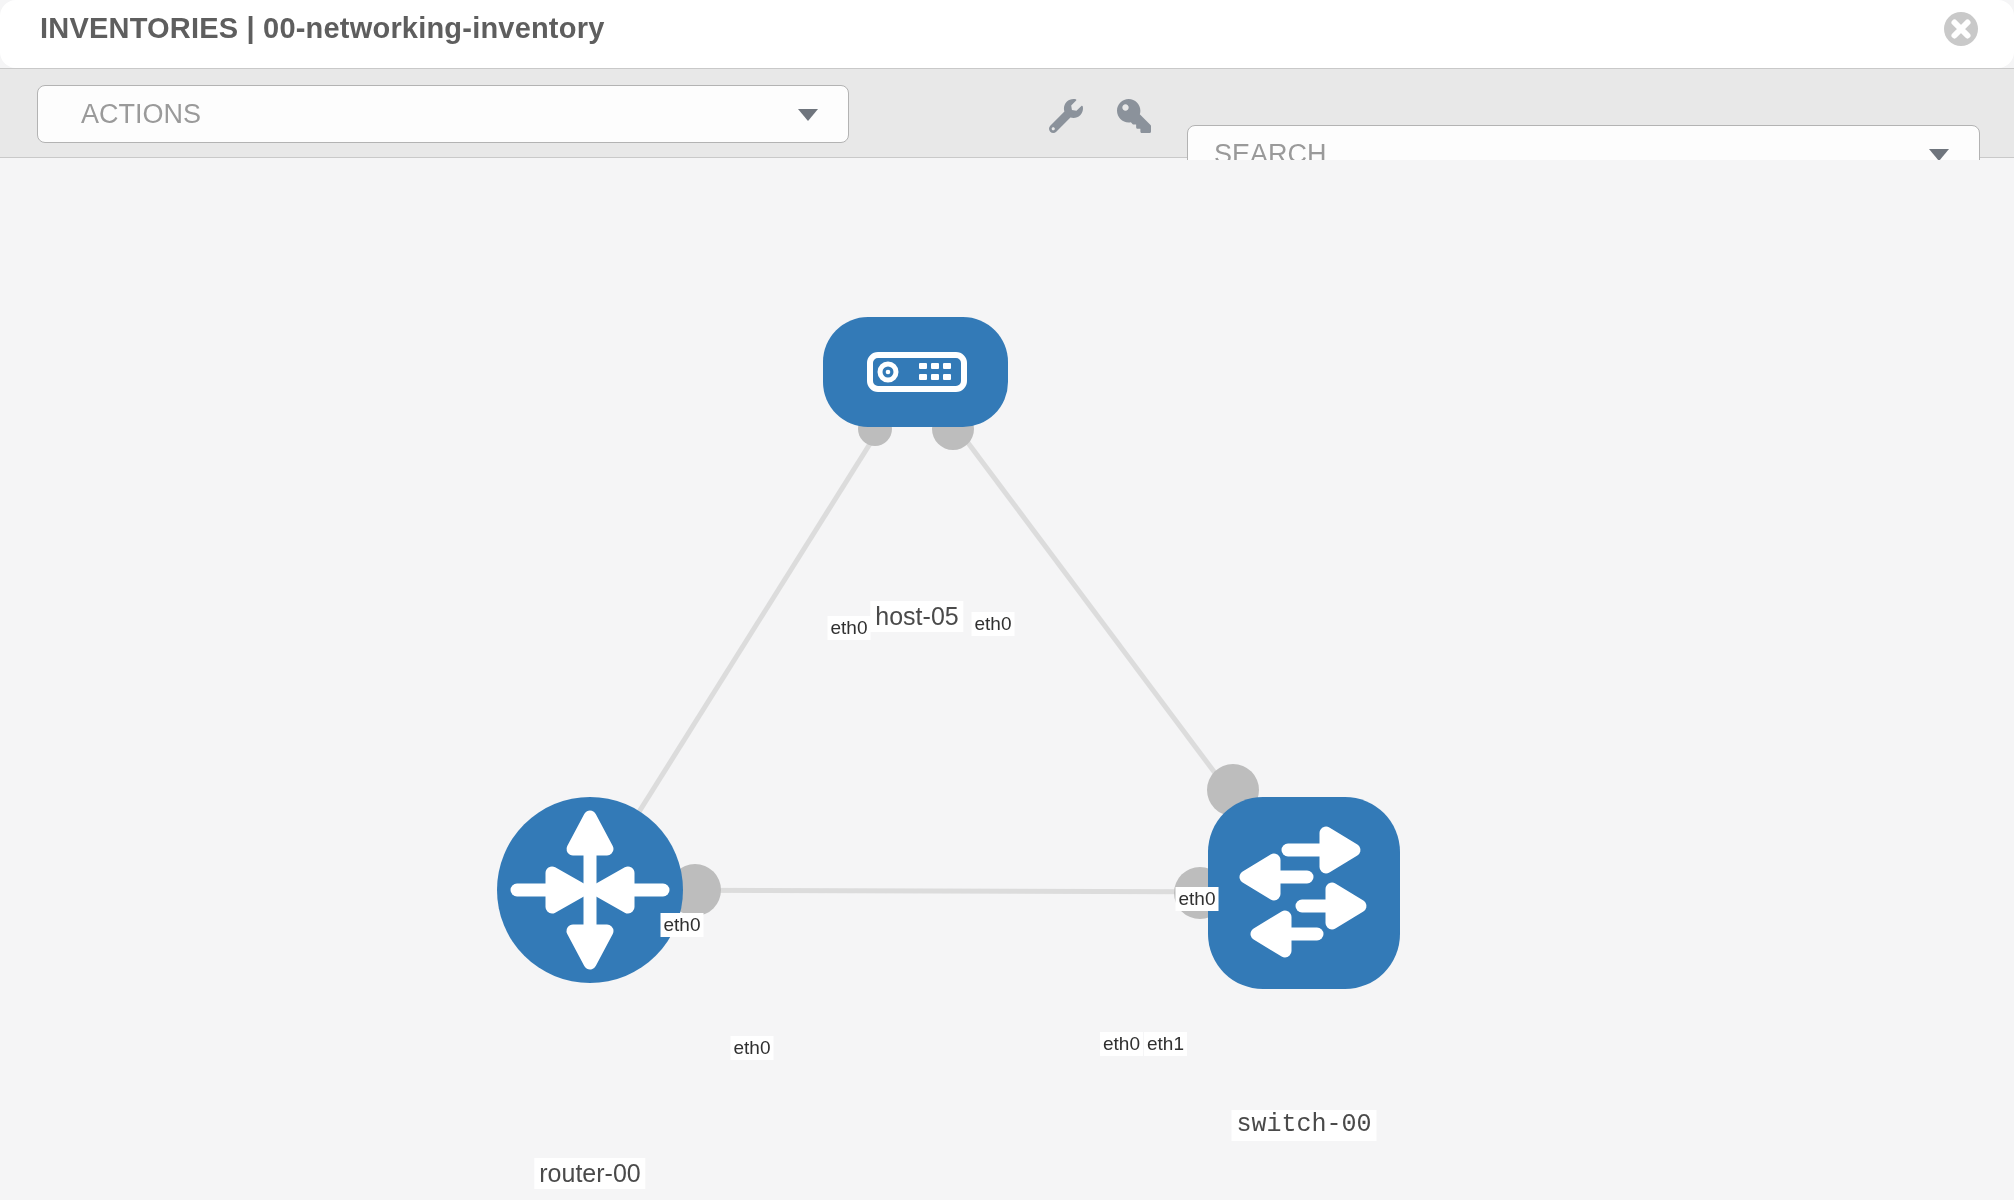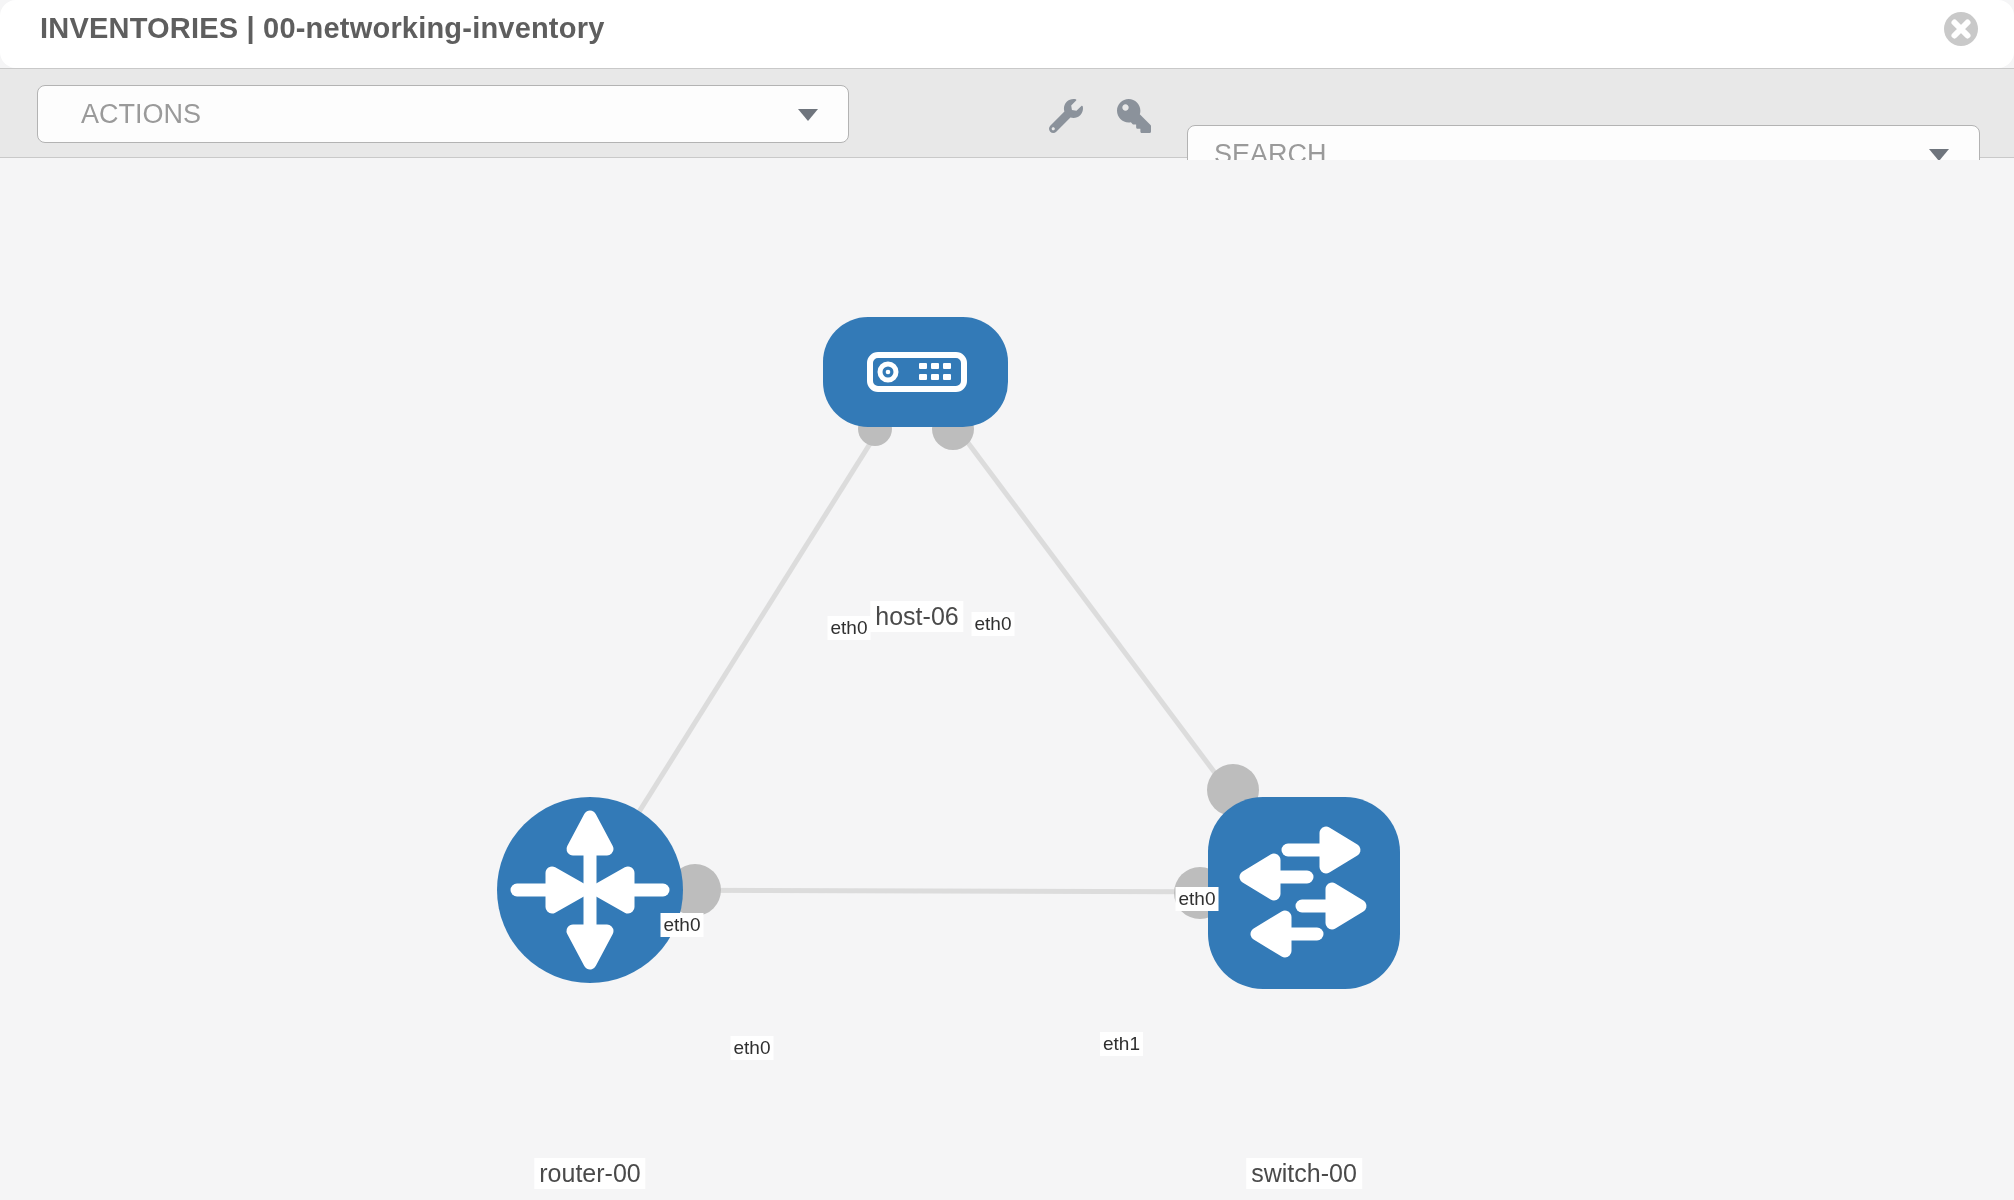--- a/index.html
+++ b/index.html
@@ -176,19 +176,19 @@
       </g>
     </g>
   </svg>
 
   <div class="glabel port-label port-center" style="left:849px; top:456px;">eth0</div>
   <div class="glabel port-label port-center" style="left:993px; top:452px;">eth0</div>
   <div class="glabel port-label port-center" style="left:682px; top:753px;">eth0</div>
   <div class="glabel port-label port-center" style="left:1197px; top:727px;">eth0</div>
   <div class="glabel port-label port-center" style="left:752px; top:876px;">eth0</div>
   <div class="glabel port-label" style="left:1100px; top:872px;">eth0</div>
-  <div class="glabel port-label" style="left:1100px; top:872px;">eth1</div>
+  <div class="glabel port-label" style="left:1144px; top:872px;">eth1</div>
 
-  <div class="glabel node-label" style="left:917px; top:441px;">host-06</div>
+  <div class="glabel node-label" style="left:917px; top:441px;">host-05</div>
   <div class="glabel node-label" style="left:590px; top:998px;">router-00</div>
-  <div class="glabel node-label" style="left:1304px; top:998px;">switch-00</div>
+  <div class="glabel node-label" style="left:1304px; top:950px;font-family:Liberation Mono, monospace;">switch-00</div>
 
 </div>
 
 </body></html>

